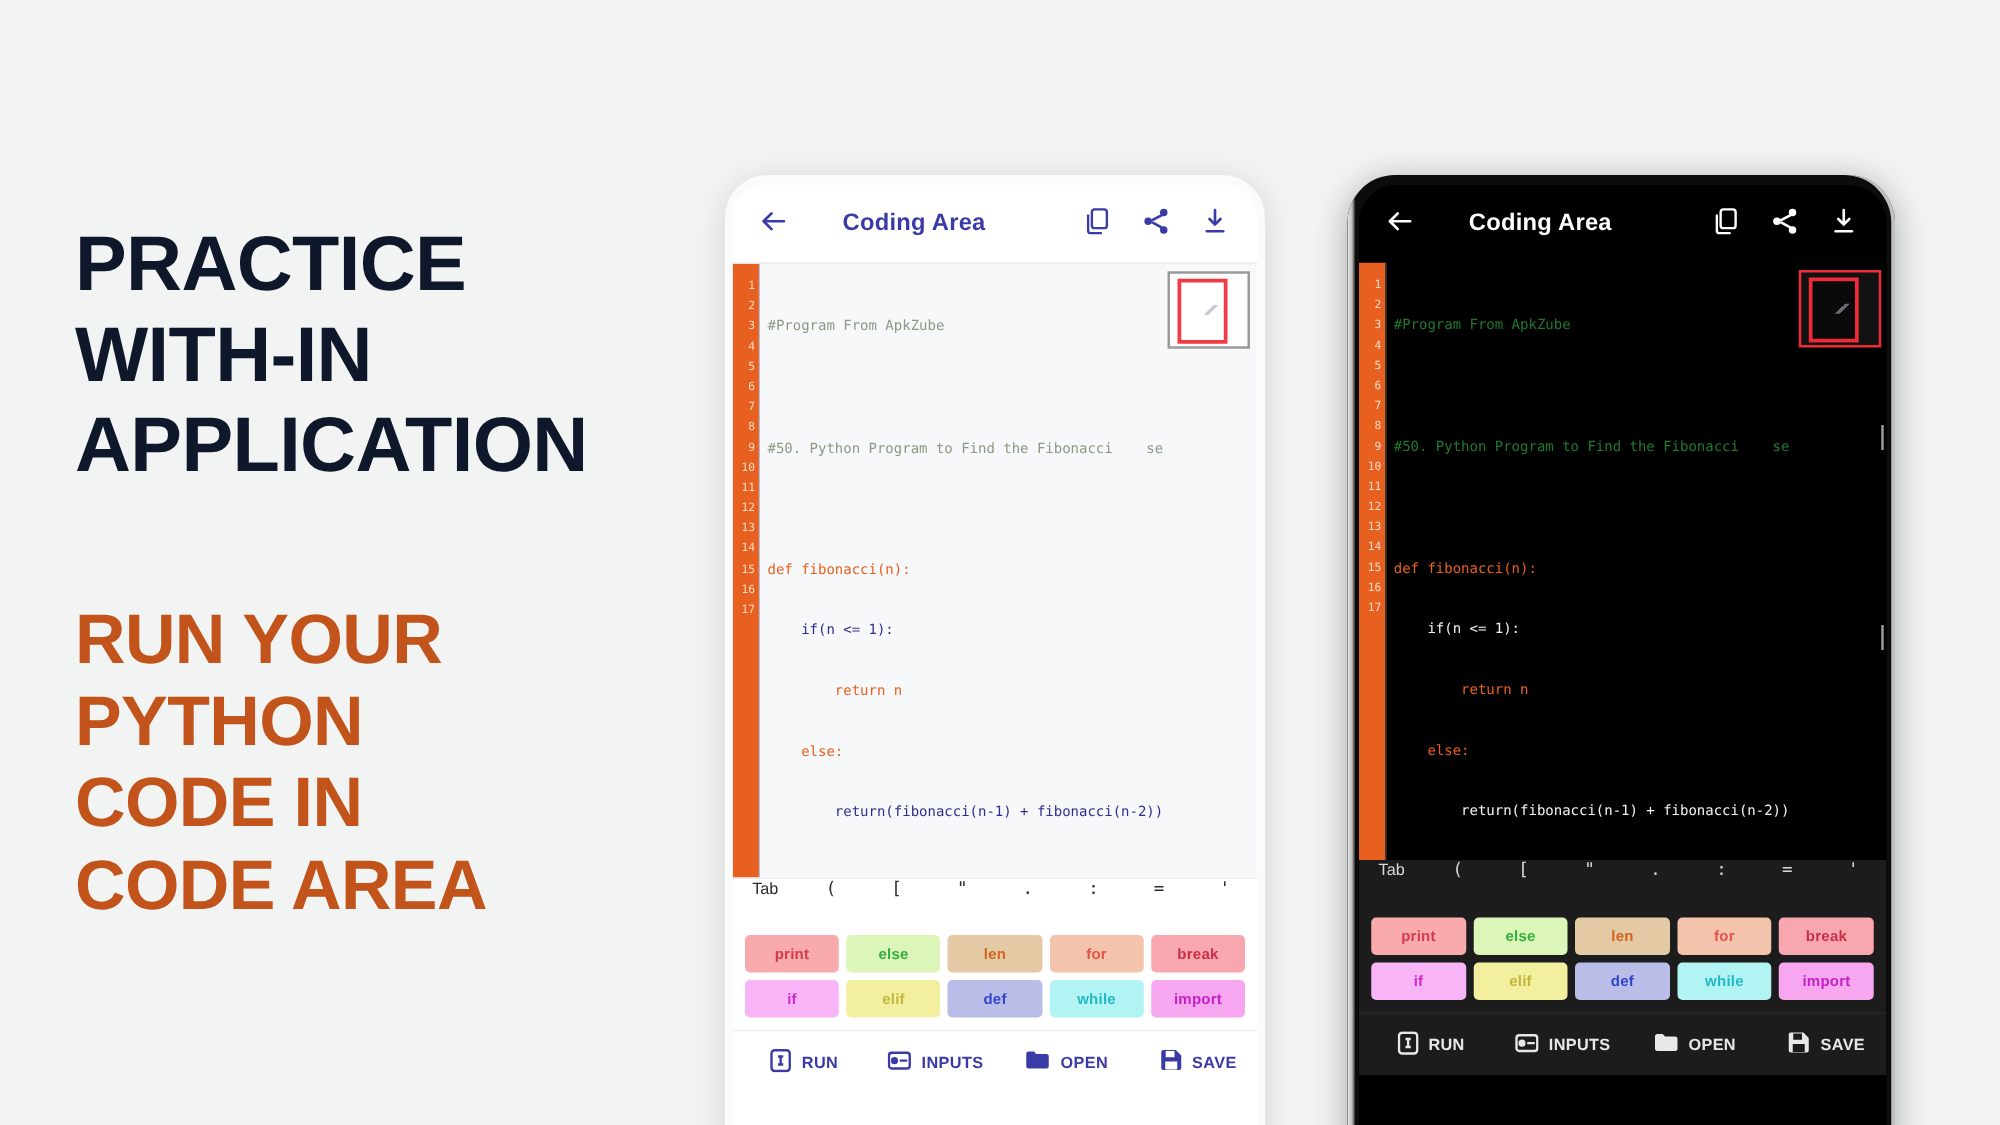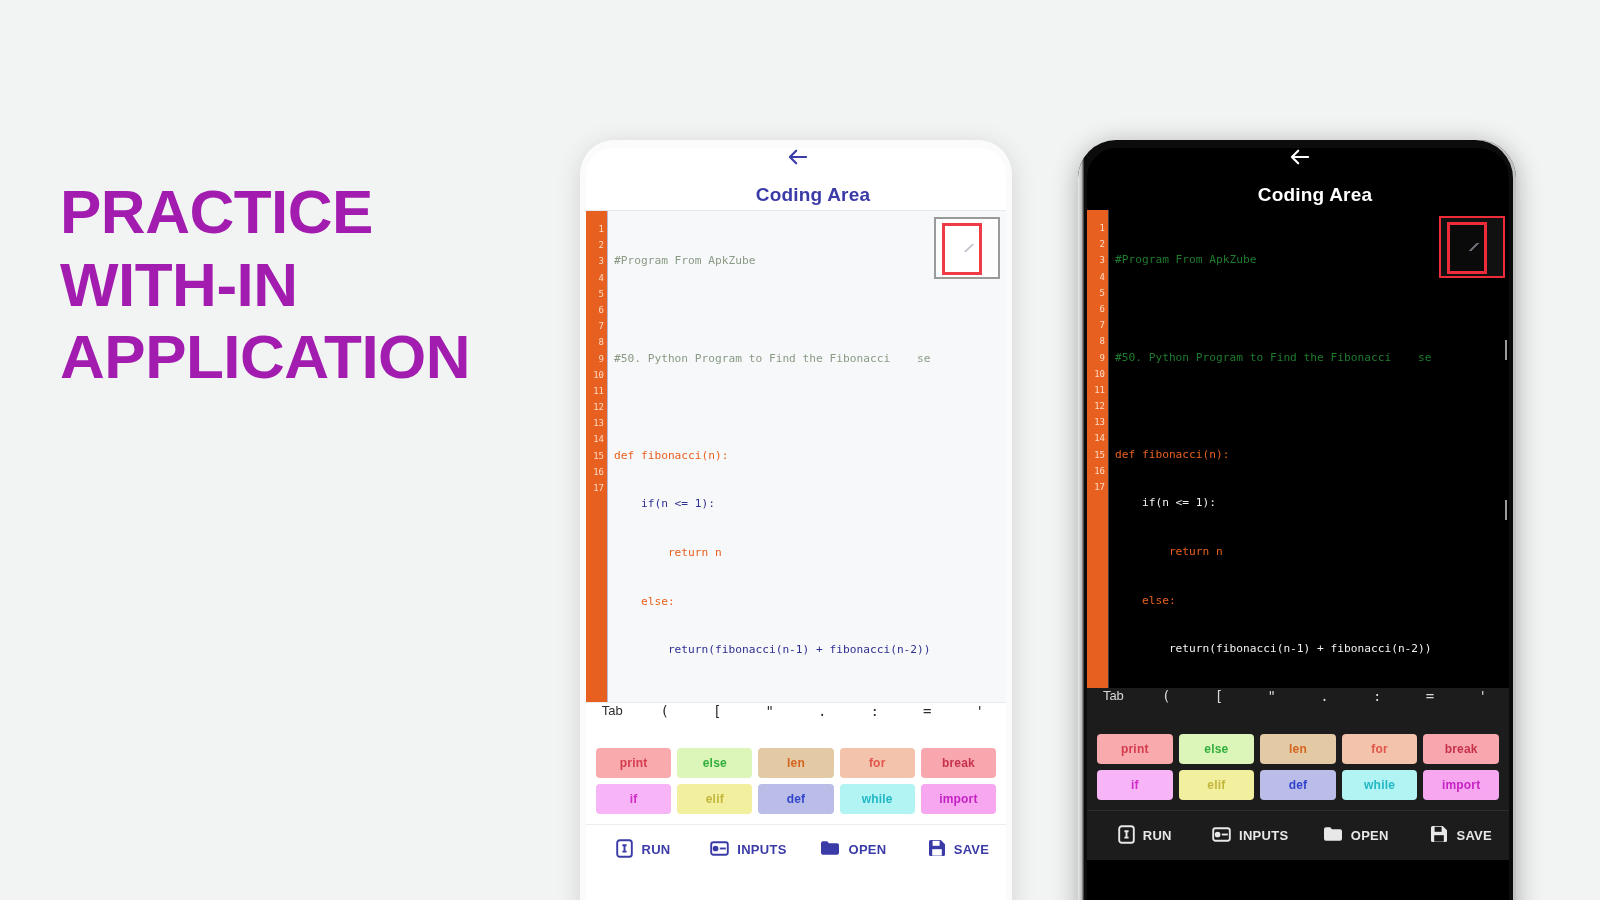--- a/index.html
+++ b/index.html
@@ -14,21 +14,21 @@
   
   .copy { position: absolute; left: 60px; top: 0; width: 480px; height: 900px; }
   .headline {
     position: absolute;
     font-weight: 800;
     letter-spacing: -0.5px;
     line-height: 1.17;
     text-transform: uppercase;
     white-space: pre-line;
   }
-  .headline-1 { top: 176px; left: 0; font-size: 62px; color: #a21caf; }
+  .headline-1 { top: 176px; left: 0; font-size: 62px; color: #0f172a; }
   .headline-2 { top: 478px; left: 0; font-size: 56px; color: #c1531b; }
 
   
   .phone { position: absolute; border-radius: 34px; overflow: hidden; }
 
   .phone-light {
     left: 580px; top: 140px; width: 432px; height: 790px;
     background: #fbfbfb;
     border-radius: 34px 34px 0 0;
     box-shadow: 0 4px 26px rgba(0,0,0,0.13);
@@ -47,21 +47,21 @@
     border-top-left-radius: 38px;
   }
 
   .screen { position: relative; width: 100%; height: 100%; overflow: hidden; }
   .screen-light { background: #ffffff; border-radius: 26px 26px 0 0; }
   .screen-dark  { background: #000000; border-radius: 30px 30px 0 0; }
 
   
   .appbar {
     height: 62px; display: flex; align-items: center;
-    padding: 0 18px 0 22px; gap: 14px; flex-direction: column;
+    padding: 0 18px 0 22px; gap: 14px;
   }
   .appbar .title {
     font-size: 19px; font-weight: 700; letter-spacing: 0.2px;
     flex: 0 0 auto; margin-left: 30px;
   }
   .appbar .spacer { flex: 1 1 auto; }
   .appbar .icon { display: block; }
   .appbar-actions { display: flex; align-items: center; gap: 26px; padding-right: 6px; }
   .light-fg { color: #3b3ba8; }
   .dark-fg  { color: #ffffff; }
@@ -150,20 +150,24 @@
 </style>
 </head>
 <body>
 
 <div class="stage">
 
   <div class="copy">
     <div class="headline headline-1">PRACTICE
 WITH-IN
 APPLICATION</div>
+    <div class="headline headline-2">RUN YOUR
+PYTHON
+CODE IN
+CODE AREA</div>
   </div>
 
   <div class="phone phone-light">
     <div class="screen screen-light">
 
       <div class="appbar light-fg">
         <span class="icon">
           <svg width="22" height="18" viewBox="0 0 24 20" fill="none" stroke="currentColor" stroke-width="2.4" stroke-linecap="round" stroke-linejoin="round">
               <path d="M21 10H4"></path>
               <path d="M10 3 3 10l7 7"></path>

